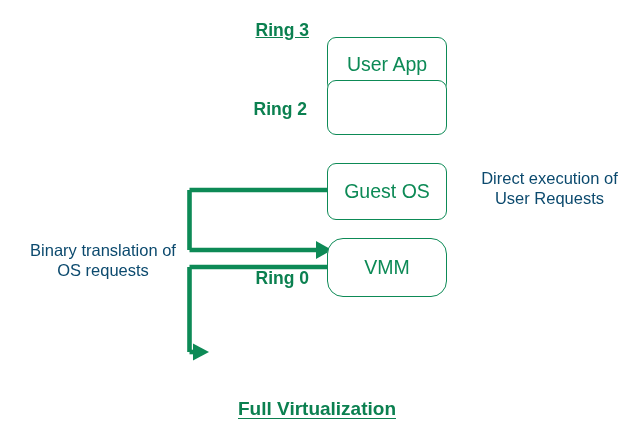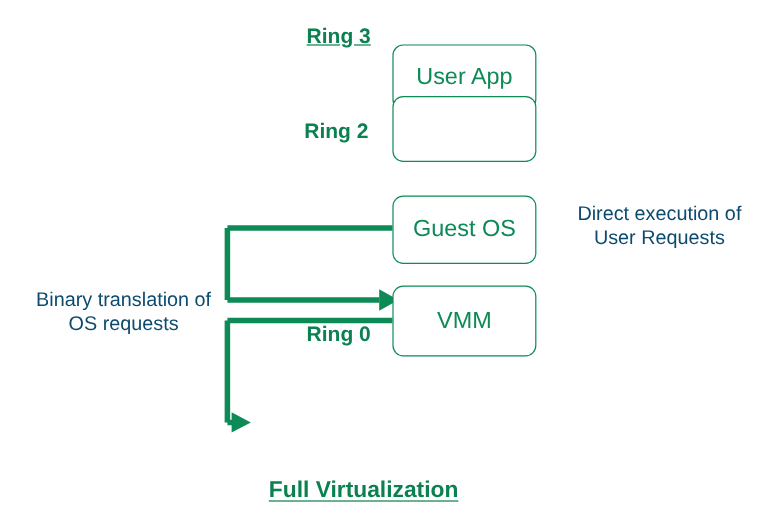--- a/index.html
+++ b/index.html
@@ -94,26 +94,26 @@
   <div class="ring-label" style="left:229px;top:99px;width:78px;">Ring 2</div>
   <div class="box" style="left:327px;top:80px;width:120px;height:55px;">
     <span></span>
   </div>
 
   <div class="box" style="left:327px;top:163px;width:120px;height:57px;text-align:right;">
     <span>Guest OS</span>
   </div>
 
   <div class="ring-label" style="left:231px;top:268px;width:78px;">Ring 0</div>
-  <div class="box" style="left:327px;top:238px;width:120px;height:59px;">
+  <div class="box" style="left:327px;top:238px;width:120px;height:59px;border-radius:16px;">
     <span>VMM</span>
   </div>
 
 
   <div class="side-text" style="left:12px;top:240px;width:182px;">Binary translation of
 OS requests</div>
 
   <div class="side-text" style="left:462px;top:168px;width:175px;">Direct execution of
 User Requests</div>
 
-  <div class="caption" style="left:224px;top:398px;">Full Virtualization</div>
+  <div class="caption" style="left:238px;top:398px;">Full Virtualization</div>
 
 </div>
 
 </body></html>

